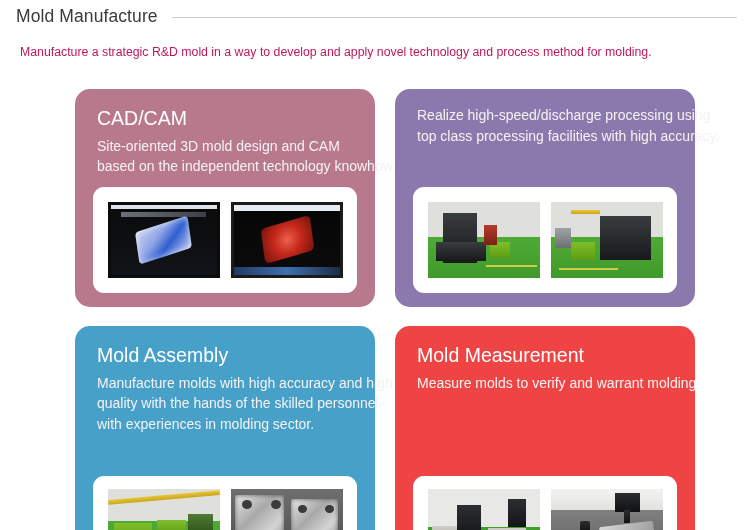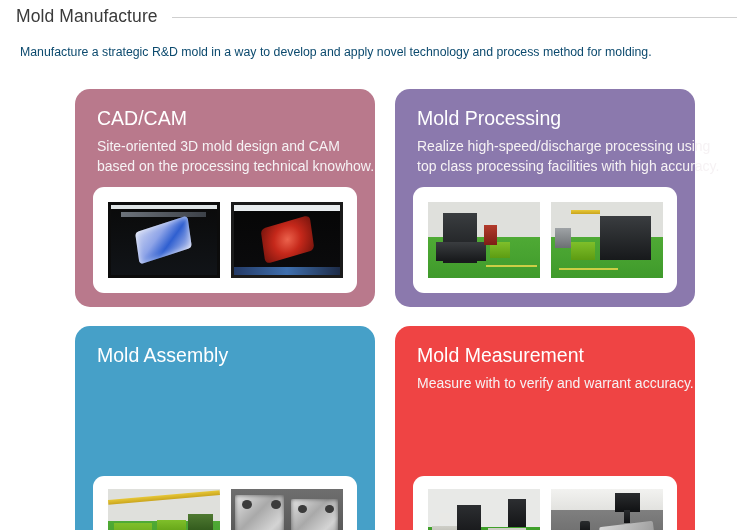--- a/index.html
+++ b/index.html
@@ -231,38 +231,37 @@
   }
 </style>
 </head>
 <body>
 
 <div class="page-header">
   <div class="page-title" style="color: rgb(58, 58, 58);">Mold Manufacture</div>
   <div class="title-rule" style="background: rgb(207, 207, 207);"></div>
 </div>
 
-<div class="intro" style="color: #0c4a6e;">Manufacture a strategic R&amp;D mold in a way to develop and apply novel technology and process method for molding.</div>
+<div class="intro" style="color: #be185d;">Manufacture a strategic R&amp;D mold in a way to develop and apply novel technology and process method for molding.</div>
 
 <div class="grid">
 
   <div class="card card-top" id="card0" style="background: rgb(185, 121, 140);">
     <div class="card-title">CAD/CAM</div>
     <div class="card-desc">
       <div>Site-oriented 3D mold design and CAM</div>
-      <div>based on the processing technical knowhow.</div>
+      <div>based on the independent technology knowhow.</div>
     </div>
     <div class="photo-panel">
       <div class="thumb cad-screen cad-model-blue"></div>
       <div class="thumb cad-model-red"></div>
     </div>
   </div>
 
   <div class="card card-top" id="card1" style="background: rgb(139, 121, 173);">
-    <div class="card-title">Mold Processing</div>
     <div class="card-desc">
       <div>Realize high-speed/discharge processing using</div>
       <div>top class processing facilities with high accuracy.</div>
     </div>
     <div class="photo-panel">
       <div class="thumb factory">
         <div class="mach" style="left:14%;top:14%;width:30%;height:66%"></div>
         <div class="mach" style="left:8%;top:52%;width:44%;height:26%"></div>
         <div class="lime" style="left:56%;top:52%;width:18%;height:22%"></div>
         <div class="mach" style="left:50%;top:30%;width:12%;height:26%;background:linear-gradient(#b33b2c,#7d1f15)"></div>
@@ -273,20 +272,25 @@
         <div class="lime" style="left:18%;top:52%;width:22%;height:24%"></div>
         <div class="crane" style="left:18%;top:10%;width:26%;height:5%"></div>
         <div class="mach" style="left:4%;top:34%;width:14%;height:26%;background:linear-gradient(#9fa3a6,#6c7073)"></div>
         <div class="stripe" style="left:8%;top:86%;width:52%"></div>
       </div>
     </div>
   </div>
 
   <div class="card card-bottom" id="card2" style="background: rgb(70, 160, 200);">
     <div class="card-title">Mold Assembly</div>
+    <div class="card-desc">
+      <div>Manufacture molds with high accuracy and high</div>
+      <div>quality with the hands of the skilled personnel</div>
+      <div>with experiences in molding sector.</div>
+    </div>
     <div class="photo-panel">
       <div class="thumb factory">
         <div class="crane" style="left:0;top:8%;width:100%;height:7%;transform:rotate(-5deg)"></div>
         <div class="lime" style="left:6%;top:48%;width:34%;height:30%"></div>
         <div class="lime" style="left:44%;top:44%;width:26%;height:22%"></div>
         <div class="mach" style="left:72%;top:36%;width:22%;height:28%;background:linear-gradient(#4f7a32,#2c5418)"></div>
         <div class="stripe" style="left:10%;top:88%;width:70%"></div>
       </div>
       <div class="thumb steel">
         <div class="block" style="left:4%;top:8%;width:44%;height:74%"></div>
@@ -297,21 +301,21 @@
         <div class="hole" style="left:36%;top:64%;width:9%;height:13%"></div>
         <div class="hole" style="left:60%;top:22%;width:8%;height:12%"></div>
         <div class="hole" style="left:84%;top:22%;width:8%;height:12%"></div>
       </div>
     </div>
   </div>
 
   <div class="card card-bottom" id="card3" style="background: #ef4444;">
     <div class="card-title">Mold Measurement</div>
     <div class="card-desc">
-      <div>Measure with to verify and warrant accuracy.</div>
+      <div>Measure molds to verify and warrant molding.</div>
     </div>
     <div class="photo-panel">
       <div class="thumb lab">
         <div class="cmm" style="left:26%;top:22%;width:22%;height:48%"></div>
         <div class="cmm" style="left:72%;top:14%;width:16%;height:40%"></div>
         <div class="desk" style="left:4%;top:52%;width:22%;height:26%"></div>
         <div class="desk" style="left:54%;top:56%;width:34%;height:30%"></div>
         <div class="cmm" style="left:10%;top:34%;width:10%;height:16%;background:#e9e9e6"></div>
       </div>
       <div class="thumb granite">

